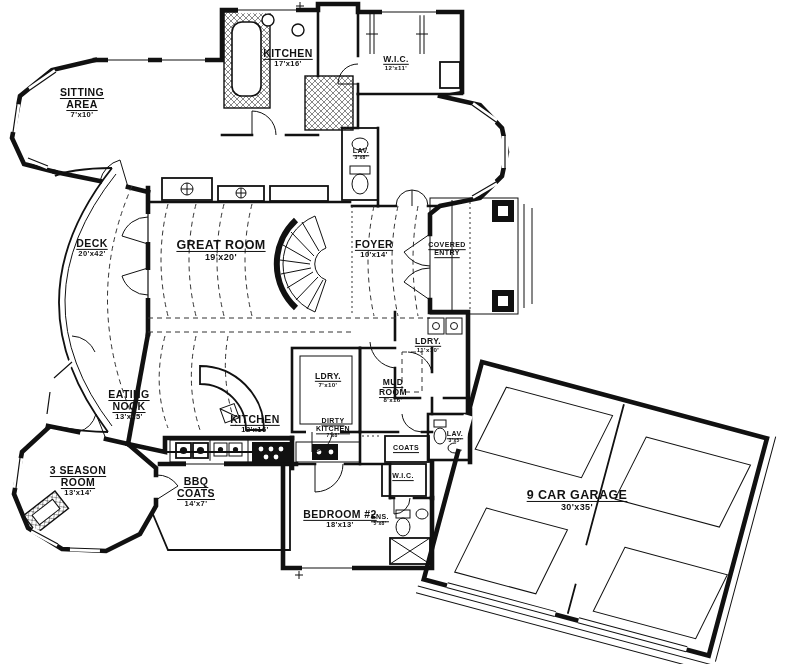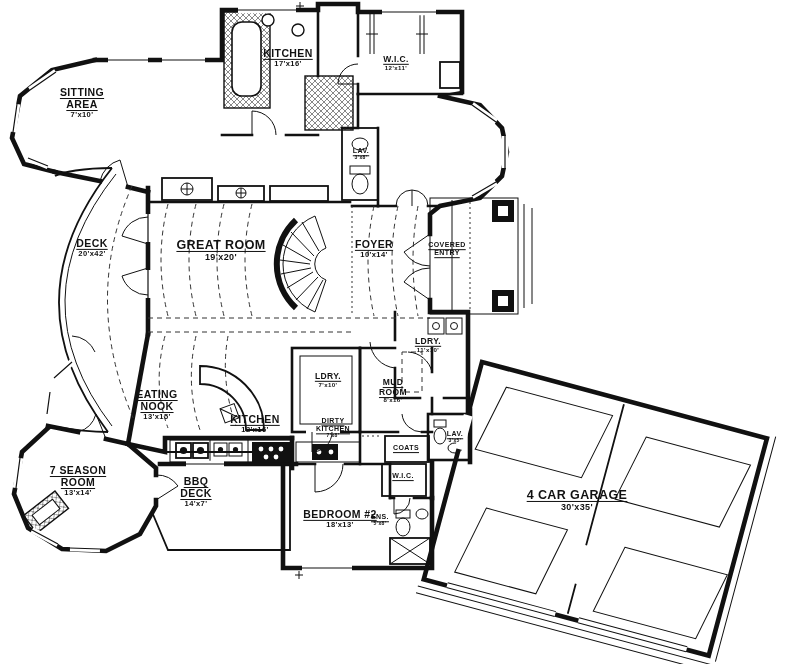--- a/index.html
+++ b/index.html
@@ -309,21 +309,21 @@
       <span class="dm">10'x14'</span>
     </div>
 <div class="lbl sz-xs" style="left:447px;top:249px">
       <span class="nm">COVERED
 ENTRY</span>
     </div>
 <div class="lbl sz-s" style="left:428px;top:345px">
       <span class="nm">LDRY.</span>
       <span class="dm">11'x10'</span>
     </div>
-<div class="lbl sz-m" style="left:157px;top:405px">
+<div class="lbl sz-m" style="left:129px;top:405px">
       <span class="nm">EATING
 NOOK</span>
       <span class="dm">13'x15'</span>
     </div>
 <div class="lbl sz-m" style="left:255px;top:424px">
       <span class="nm">KITCHEN</span>
       <span class="dm">12'x16'</span>
     </div>
 <div class="lbl sz-s" style="left:328px;top:380px">
       <span class="nm">LDRY.</span>
@@ -343,35 +343,35 @@
       <span class="nm">COATS</span>
     </div>
 <div class="lbl sz-xs" style="left:403px;top:476px">
       <span class="nm">W.I.C.</span>
     </div>
 <div class="lbl sz-xs" style="left:455px;top:437px">
       <span class="nm">LAV.</span>
       <span class="dm">3'x5'</span>
     </div>
 <div class="lbl sz-m" style="left:78px;top:481px">
-      <span class="nm">7 SEASON
+      <span class="nm">3 SEASON
 ROOM</span>
       <span class="dm">13'x14'</span>
     </div>
 <div class="lbl sz-m" style="left:196px;top:492px">
       <span class="nm">BBQ
-DECK</span>
+COATS</span>
       <span class="dm">14'x7'</span>
     </div>
 <div class="lbl sz-m" style="left:340px;top:519px">
       <span class="nm">BEDROOM #2</span>
       <span class="dm">18'x13'</span>
     </div>
 <div class="lbl sz-xs" style="left:380px;top:520px">
       <span class="nm">ENS.</span>
       <span class="dm">5'x8'</span>
     </div>
 <div class="lbl sz-l" style="left:577px;top:500px">
-      <span class="nm">4 CAR GARAGE</span>
+      <span class="nm">9 CAR GARAGE</span>
       <span class="dm">30'x35'</span>
     </div>
 
 </div>
 
 </body></html>

